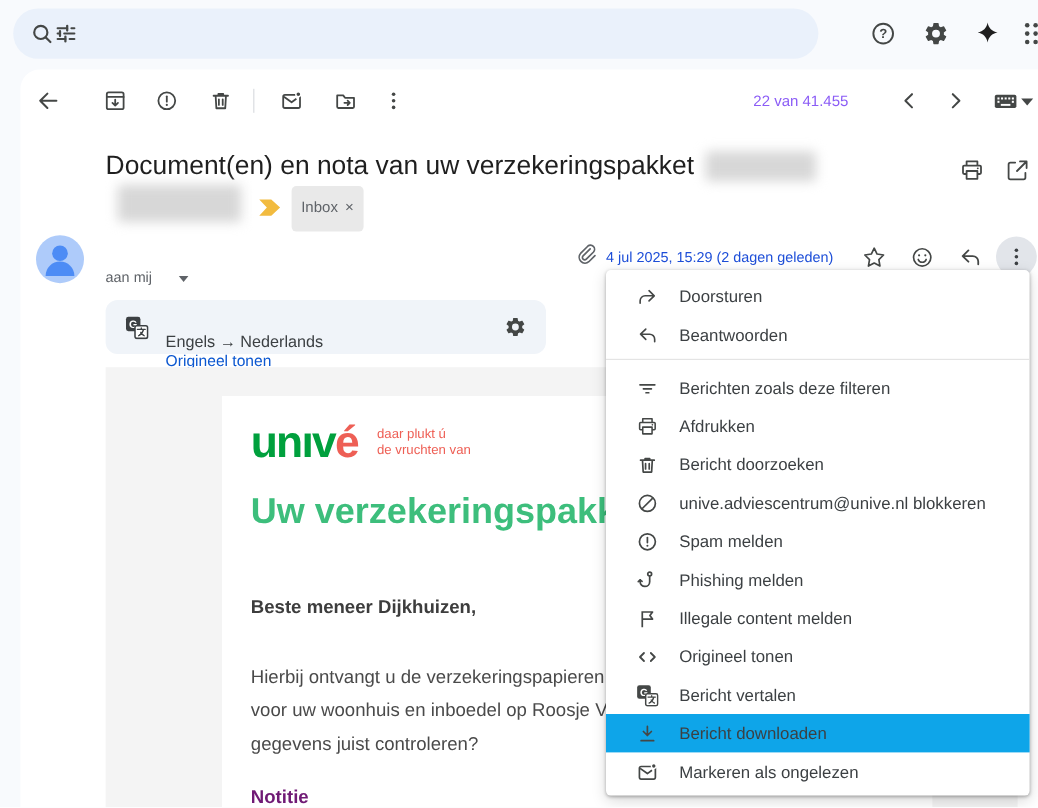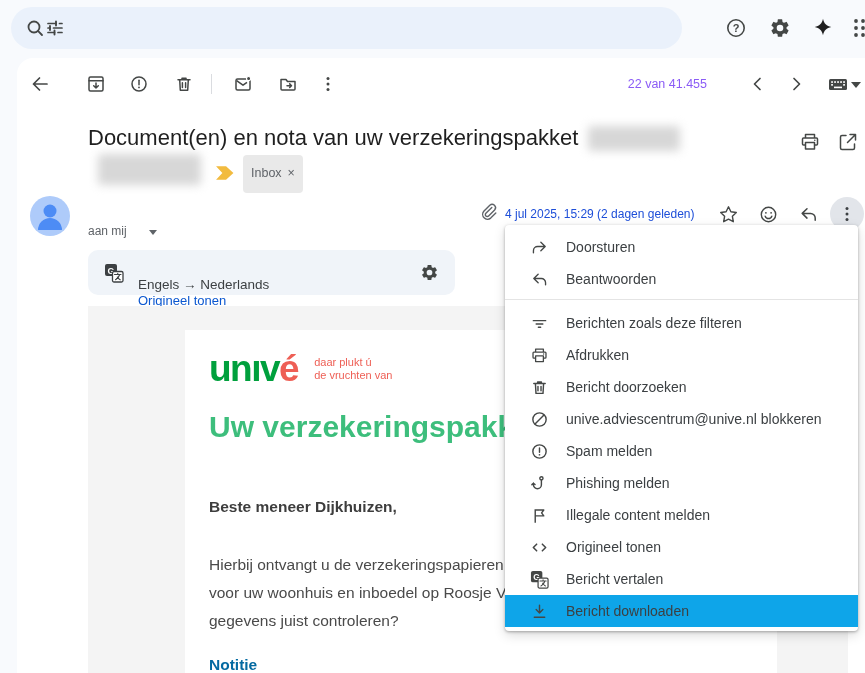--- a/index.html
+++ b/index.html
@@ -66,21 +66,21 @@
   .email-bg { position:absolute; left:88px; top:306px; width:760px; height:367px; background:#f4f4f4; }
   .email-card { position:absolute; left:97px; top:24px; width:592px; height:343px; background:#ffffff; }
   .logo-row { position:absolute; left:24px; top:20px; display:flex; }
   .logo-word { font-size:37px; font-weight:800; letter-spacing:-1.5px; line-height:38px; }
   .logo-word .g { color:#00a03d; } .logo-word .r { color:#ee5f55; }
   .logo-tag { margin-left:16px; margin-top:6px; font-size:11px; line-height:13px; color:#ee5f55; }
   .mail-heading { position:absolute; left:24px; top:80px; font-size:30px; font-weight:bold; color:#3dbe7c; white-space:nowrap; }
   .mail-greeting { position:absolute; left:24px; top:168px; font-size:15.5px; font-weight:bold; color:#3d3d3d; }
   .mail-body { position:absolute; left:24px; top:221px; font-size:15.5px; line-height:28px;
     color:#4a4a4a; white-space:pre-line; width:560px; }
-  .mail-note { position:absolute; left:24px; top:326px; font-size:15.5px; font-weight:bold; color:#0369a1; }
+  .mail-note { position:absolute; left:24px; top:326px; font-size:15.5px; font-weight:bold; color:#701a75; }
 
   
   .ctx-menu { position:absolute; left:505px; top:225px; width:353px; background:#ffffff;
     border-radius:4px; box-shadow:0 1px 3px rgba(0,0,0,.3), 0 4px 12px rgba(0,0,0,.15);
     padding:6px 0 4px; z-index:10; }
   .ctx-item { height:32px; display:flex; align-items:center; padding-left:24px; gap:17px;
     font-size:14px; color:#3c4043; cursor:pointer; white-space:nowrap; }
   .ctx-item.highlighted { background:#0ea5e9; }
   .ctx-divider { height:1px; background:#e4e4e4; margin:4px 0 7px; }
   .ctx-ic { width:20px; height:20px; display:flex; align-items:center; justify-content:center; flex:none; }
@@ -431,16 +431,26 @@
       <span>Bericht vertalen</span>
     </div>
     <div class="ctx-item highlighted">
       <span class="ctx-ic">
           <svg width="19" height="19" viewBox="0 0 20 20" fill="none" stroke="#444746" stroke-width="1.5" stroke-linecap="round" stroke-linejoin="round">
             <path d="M10 3.5v8M6.5 8l3.5 3.5L13.5 8M4.5 16h11"></path>
           </svg>
         </span>
       <span>Bericht downloaden</span>
     </div>
+    <div class="ctx-item">
+      <span class="ctx-ic">
+          <svg width="19" height="19" viewBox="0 0 20 20" fill="none" stroke="#444746" stroke-width="1.5" stroke-linejoin="round">
+            <rect x="3" y="5" width="14" height="11" rx="1.5"></rect>
+            <path d="m3.6 6.6 6.4 4.6 4-2.9"></path>
+            <circle cx="15.6" cy="4.6" r="2.1" fill="#444746" stroke="#ffffff" stroke-width="1.2"></circle>
+          </svg>
+        </span>
+      <span>Markeren als ongelezen</span>
+    </div>
 
   </div>
 
 </div>
 
 </body></html>

